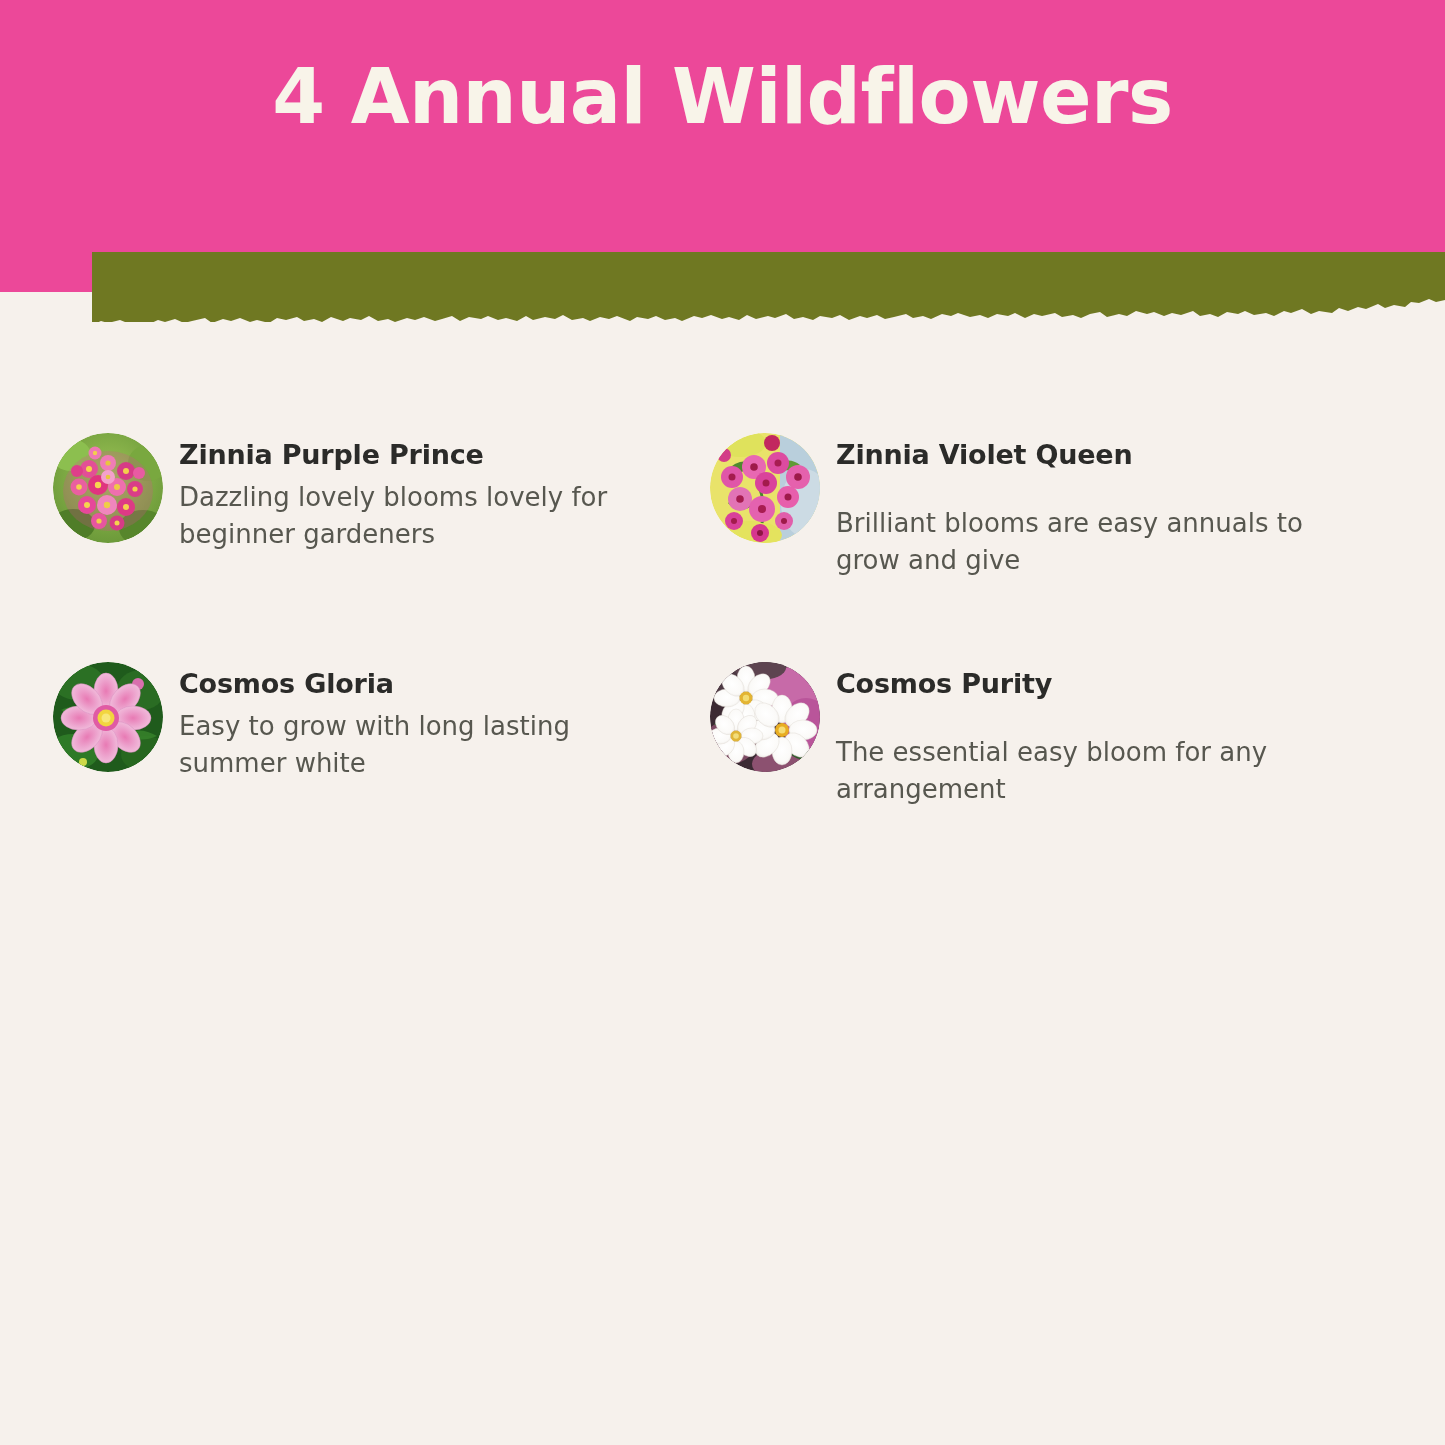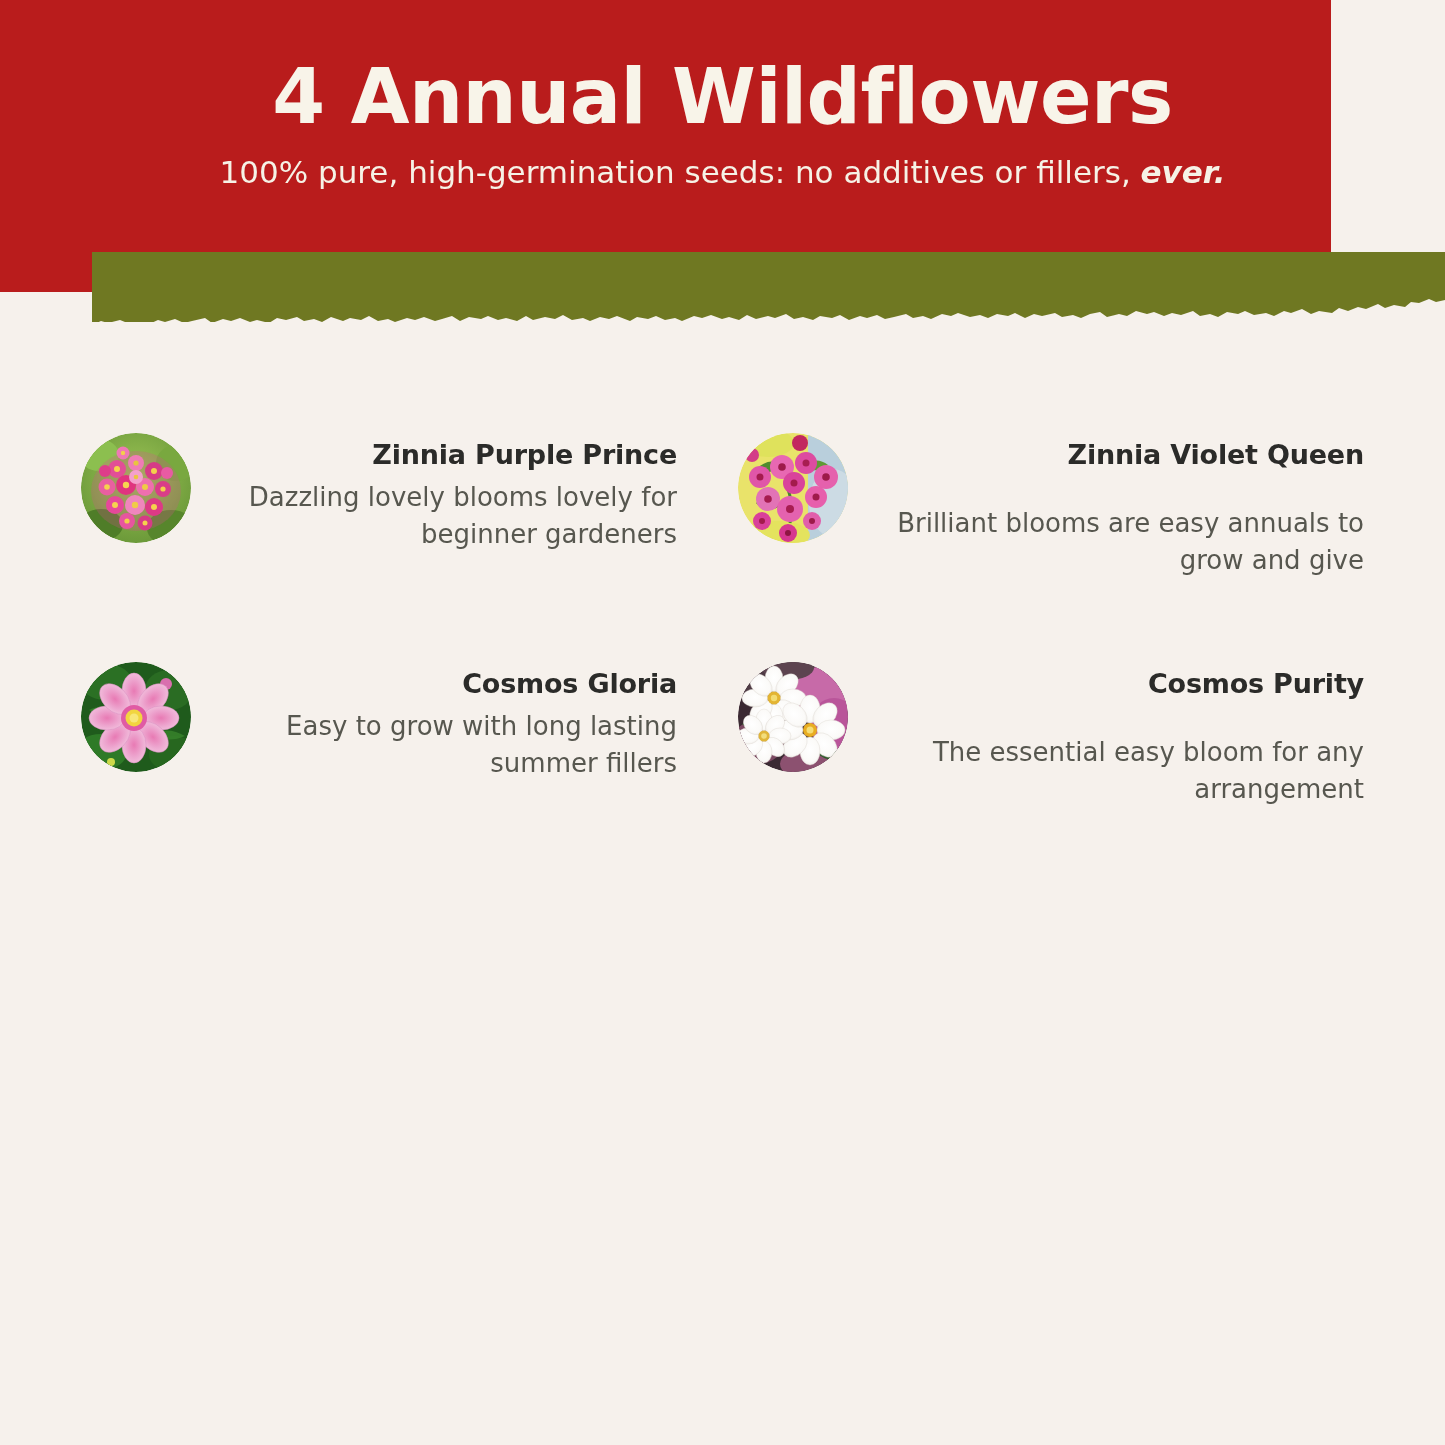--- a/index.html
+++ b/index.html
@@ -13,23 +13,23 @@
   body {
     font-family:"Liberation Sans", sans-serif;
     background:#f6f1ec;
     position:relative;
   }
 
   
   .header {
     position:absolute;
     top:0; left:0;
-    width:1331px;
+    width:1445px;
     height:292px;
-    background:#b91c1c;
+    background:#ec4899;
     overflow:hidden;
   }
 
   .header-inner {
     position:absolute;
     top:0; left:0;
     width:1445px;
     padding-top:58px;
     text-align:center;
   }
@@ -72,22 +72,21 @@
   
   .features {
     position:absolute;
     top:418px;
     left:0;
     width:1411px;
     display:grid;
     grid-template-columns:657px 657px;
     column-gap:0px;
     row-gap:0px;
-    padding-left:81px;
-    text-align:right;
+    padding-left:53px;
   }
 
   .feature {
     display:flex;
     align-items:flex-start;
     height:229px;
   }
 
   .thumb-wrap {
     flex:0 0 110px;
@@ -131,21 +130,20 @@
   }
 
   .col-right .feature-desc { max-width:500px;margin-top:33px; }
 </style>
 </head>
 <body>
 
 <div class="header">
   <div class="header-inner">
     <div class="header-title">4 Annual Wildflowers</div>
-    <div class="header-sub"><span>100% pure, high-germination seeds: no additives or fillers, </span><em>ever.</em></div>
   </div>
 </div>
 
 <svg class="torn-edge" viewBox="0 0 1445 70" preserveAspectRatio="none">
   <path fill="#6f7822" d="M0,0 H1445 V48 l-9,2 l-7,-3 l-10,4 l-8,-1 l-6,5 l-11,-2 l-9,3 l-7,-4 l-12,5 l-8,-2 l-10,4 l-9,-3 l-7,5 l-13,-2 l-8,3 l-9,-5 l-11,4 l-7,-2 l-10,5 l-8,-3 l-12,2 l-9,-4 l-7,3 l-11,-2 l-9,5 l-8,-3 l-10,2 l-7,-5 l-12,4 l-9,-2 l-8,3 l-10,-4 l-7,2 l-11,-3 l-9,5 l-8,-2 l-12,3 l-7,-5 l-10,2 l-9,4 l-8,-3 l-11,2 l-7,-4 l-13,3 l-8,-2 l-9,4 l-10,-5 l-7,3 l-11,-2 l-9,4 l-8,-3 l-10,2 l-12,-4 l-7,3 l-9,-2 l-11,5 l-8,-3 l-10,2 l-7,-4 l-12,3 l-9,2 l-8,-4 l-10,3 l-7,-2 l-11,4 l-9,-5 l-8,3 l-12,-2 l-7,4 l-10,-3 l-9,2 l-8,-5 l-11,4 l-7,-2 l-12,3 l-9,-4 l-8,5 l-10,-3 l-7,2 l-11,-4 l-9,3 l-8,-2 l-12,5 l-7,-3 l-10,2 l-9,-4 l-8,3 l-11,-2 l-7,4 l-13,-5 l-8,3 l-9,-2 l-10,4 l-7,-3 l-11,2 l-9,-5 l-8,4 l-10,-2 l-12,3 l-7,-4 l-9,5 l-11,-3 l-8,2 l-10,-4 l-7,3 l-12,-2 l-9,4 l-8,-5 l-10,3 l-7,2 l-11,-4 l-9,3 l-8,-2 l-12,4 l-7,-3 l-10,2 l-9,-5 l-8,4 l-11,-2 l-7,3 l-12,-4 l-9,5 l-8,-3 l-10,2 l-7,-4 l-11,3 l-9,-2 l-8,5 l-12,-3 l-7,2 l-10,-4 l-9,3 l-8,-2 l-11,4 l-7,-5 l-13,3 l-8,2 l-9,-4 l-10,3 l-7,-2 l-11,5 l-9,-3 l-8,2 l-10,-4 l-12,3 l-7,-2 l-9,4 V0 Z"></path>
 </svg>
 
 <div class="features">
 
   <div class="feature col-left">
@@ -303,21 +301,21 @@
               <circle r="13" fill="#e05ba4"></circle>
               <circle r="8.5" fill="#f2d53f"></circle>
               <circle r="4.5" fill="#f8e77a"></circle>
             </g>
           </g>
         </svg>
       </span>
     </div>
     <div class="feature-text">
       <div class="feature-name">Cosmos Gloria</div>
-      <div class="feature-desc">Easy to grow with long lasting summer fillers</div>
+      <div class="feature-desc">Easy to grow with long lasting summer white</div>
     </div>
   </div>
 
   <div class="feature col-right">
     <div class="thumb-wrap">
       <span class="thumb">
         <svg width="110" height="110" viewBox="0 0 110 110">
           <defs>
             <clipPath id="c4">
                 <circle cx="55" cy="55" r="55"></circle>

